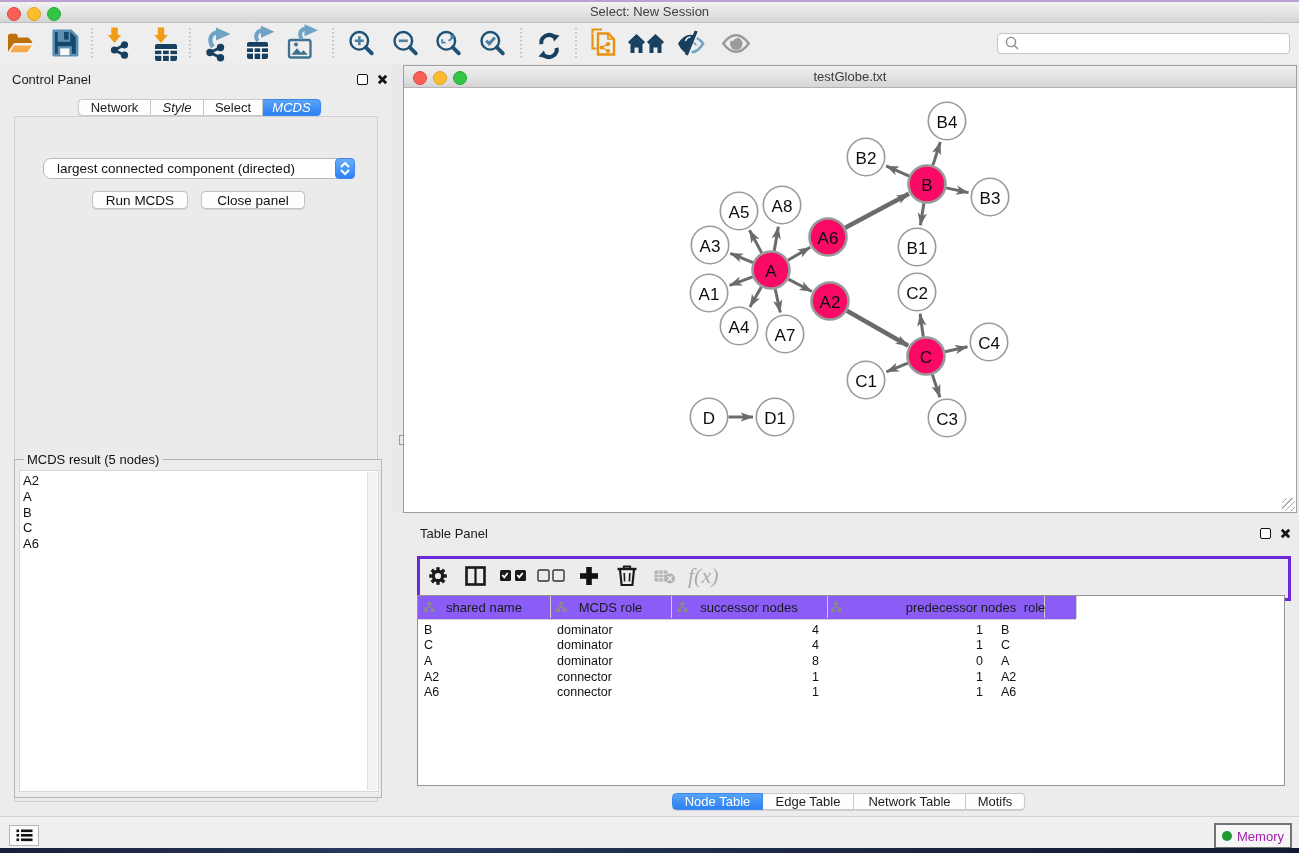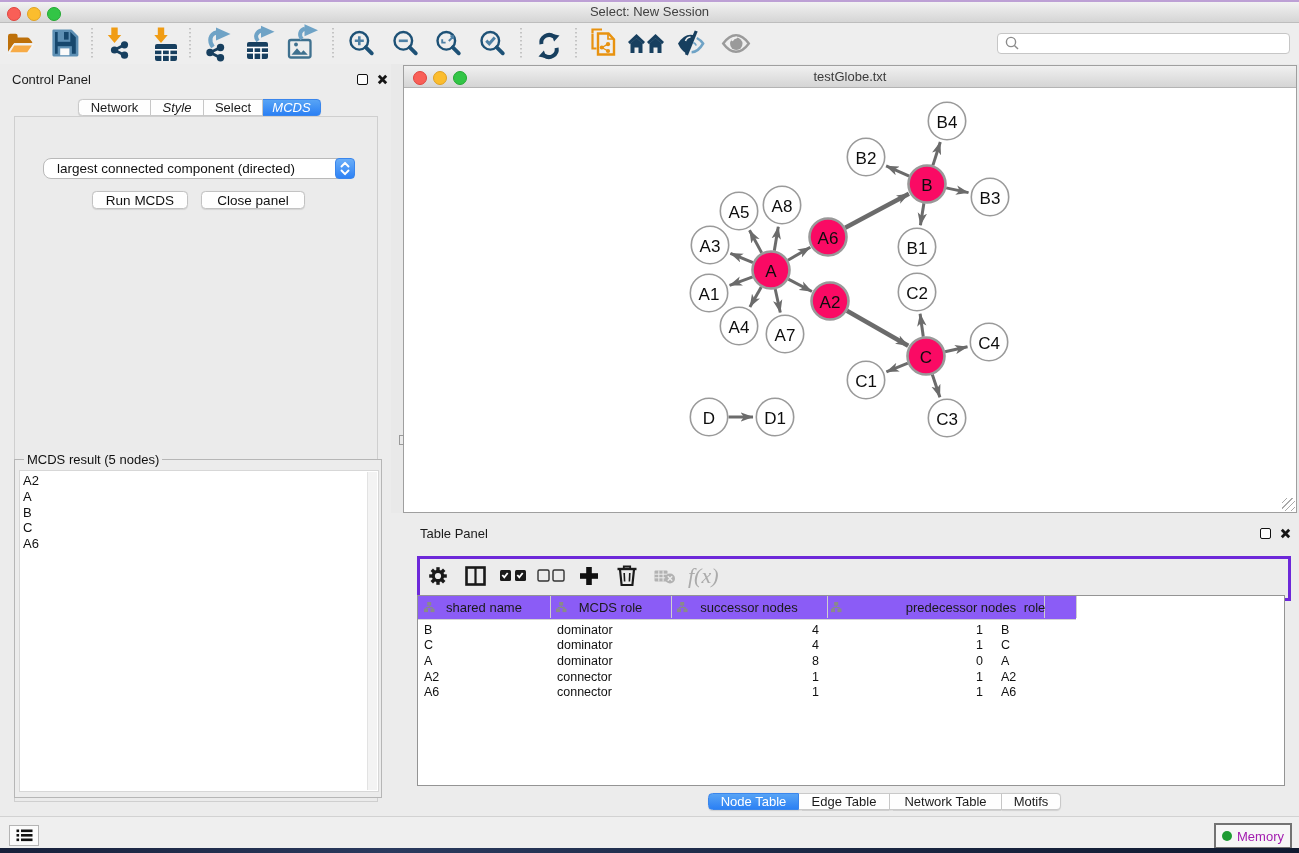--- a/index.html
+++ b/index.html
@@ -479,21 +479,21 @@
       </div>
     <div class="trow" style="top:89.2px;">
         <span class="tcell" style="left:6px;">A6</span>
         <span class="tcell" style="left:139px;">connector</span>
         <span class="tcell num" style="left:253px;width:148px;">1</span>
         <span class="tcell num" style="left:409px;width:156px;">1</span>
         <span class="tcell" style="left:583px;">A6</span>
       </div>
   </div>
   <div class="tabseg" style="left:281px;top:278px;">
-    <div class="tab sel" style="width:89px;margin-left:36px;">Node Table</div>
+    <div class="tab sel" style="width:89px;">Node Table</div>
     <div class="tab" style="width:90px;">Edge Table</div>
     <div class="tab" style="width:111px;">Network Table</div>
     <div class="tab" style="width:58px;">Motifs</div>
   </div>
 </div>
 <div class="abs" id="statusbar">
   <div id="flbtn">
     <svg width="17" height="13" viewBox="0 0 17 13" fill="#111">
       <rect x="0.5" y="0.5" width="2.6" height="2.6"></rect>
         <rect x="0.5" y="5" width="2.6" height="2.6"></rect>

